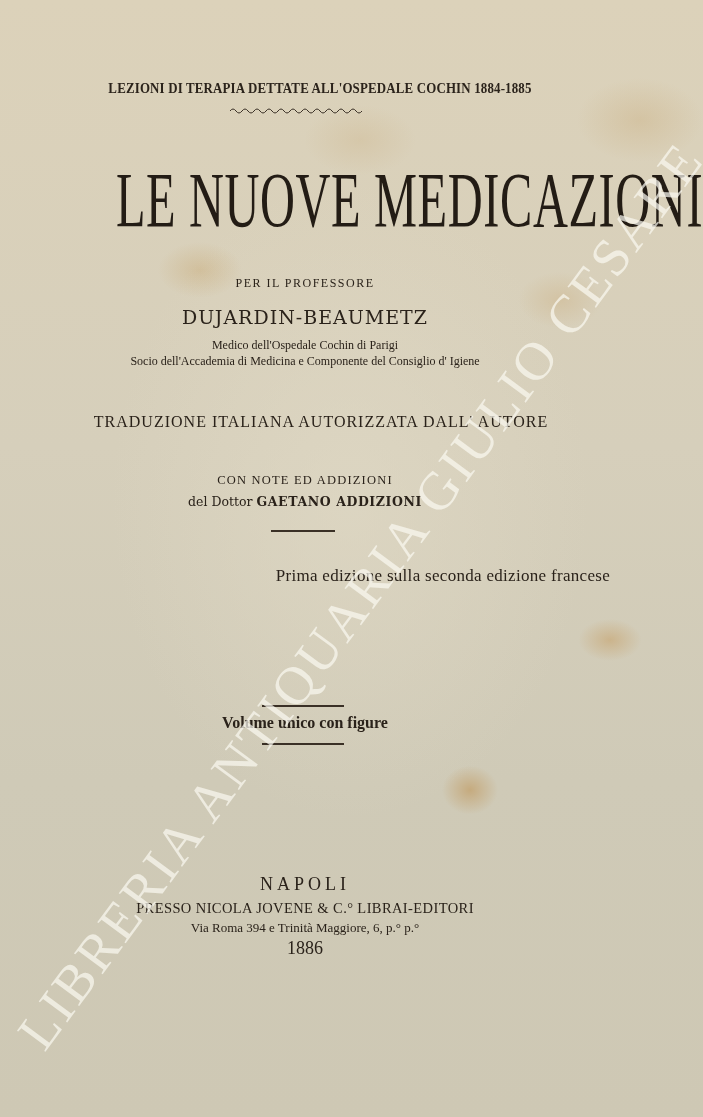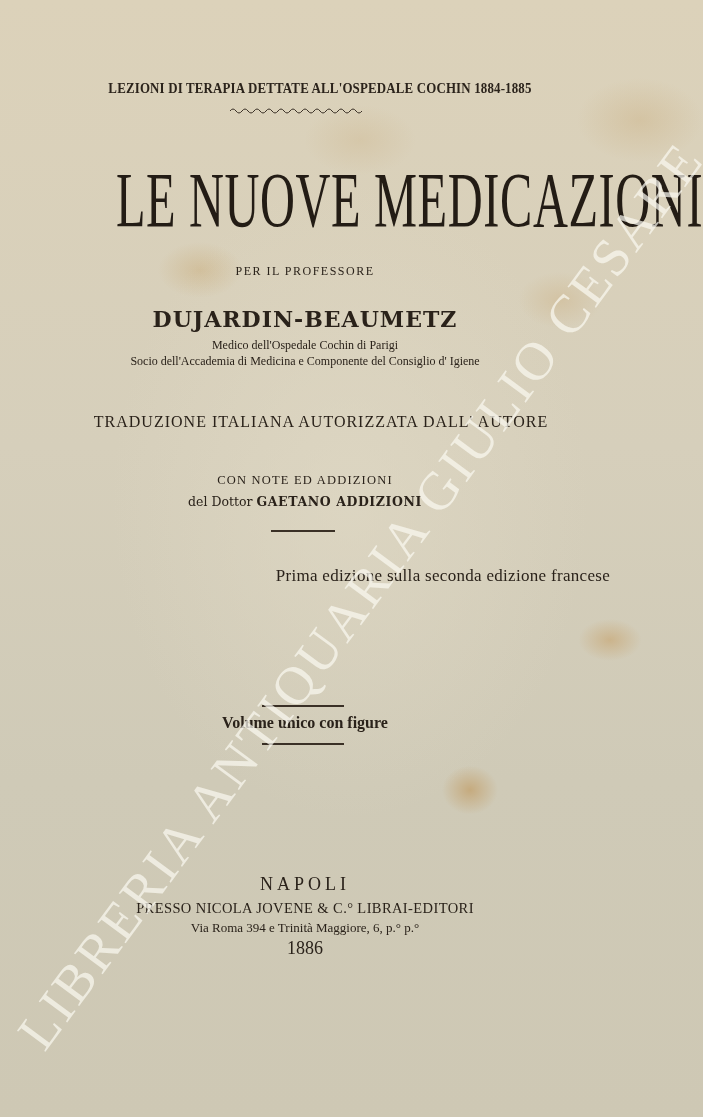--- a/index.html
+++ b/index.html
@@ -18,22 +18,22 @@
       radial-gradient(ellipse 90px 60px at 640px 120px, rgba(200,170,120,0.35), transparent 70%),
       radial-gradient(ellipse 80px 50px at 360px 140px, rgba(200,170,120,0.25), transparent 70%),
       radial-gradient(ellipse 60px 40px at 560px 300px, rgba(200,165,110,0.3), transparent 70%),
       radial-gradient(ellipse 300px 400px at 350px 500px, rgba(225,218,198,0.6), transparent 80%),
       linear-gradient(180deg,#dcd2ba 0%,#d6cfbb 40%,#cfcab7 70%,#cec8b4 100%);
   }
   .block { position:absolute; left:0; width:703px; text-align:center; white-space:nowrap; }
   .series { top:80px; left:40px; width:560px; font-family:"Liberation Serif",serif; font-weight:bold; font-size:15px; letter-spacing:0.2px; transform:scaleX(0.86); transform-origin:center; color:#2b231b; }
   .wavy { top:107px; left:230px; width:135px; height:8px; }
   .title { top:160px; left:0; width:610px; font-family:"Liberation Serif",serif; font-size:78px; line-height:80px; transform:scaleX(0.62); transform-origin:center; letter-spacing:1px; color:#231c15; }
-  .per { top:264px; left:0; width:610px; font-size:12px; letter-spacing:1.5px; }
-  .author { top:306px; left:0; width:610px; font-family:"DejaVu Serif",serif; font-weight:bold; font-size:22px; letter-spacing:1px; }
+  .per { top:276px; left:0; width:610px; font-size:12px; letter-spacing:1.5px; }
+  .author { top:306px; left:0; width:610px; font-family:"DejaVu Serif",serif; font-weight:normal; font-size:19px; letter-spacing:1px; }
   .aff { top:337px; left:0; width:610px; font-size:12px; line-height:16px; }
   .trad { top:413px; left:0; width:610px; font-size:16px; letter-spacing:1px;padding-left:16px; }
   .note { top:473px; left:0; width:610px; font-size:12.5px; letter-spacing:1.2px; }
   .trans { top:494px; left:0; width:610px; font-family:"DejaVu Serif",serif; font-size:12.5px; }
   .trans b { font-weight:bold; letter-spacing:0.6px; }
   .rule { position:absolute; height:0; border-top:2px solid #3a3026; }
   .edition { top:566px; left:0; width:610px; font-size:17px; letter-spacing:0.3px;text-align:right; }
   .volume { top:714px; left:0; width:610px; font-family:Liberation Serif, serif; font-weight:bold; font-size:16px; }
   .city { top:874px; left:0; width:610px; font-size:18px; letter-spacing:4px; }
   .publisher { top:900px; left:0; width:610px; font-size:14.5px; letter-spacing:0.4px; }

